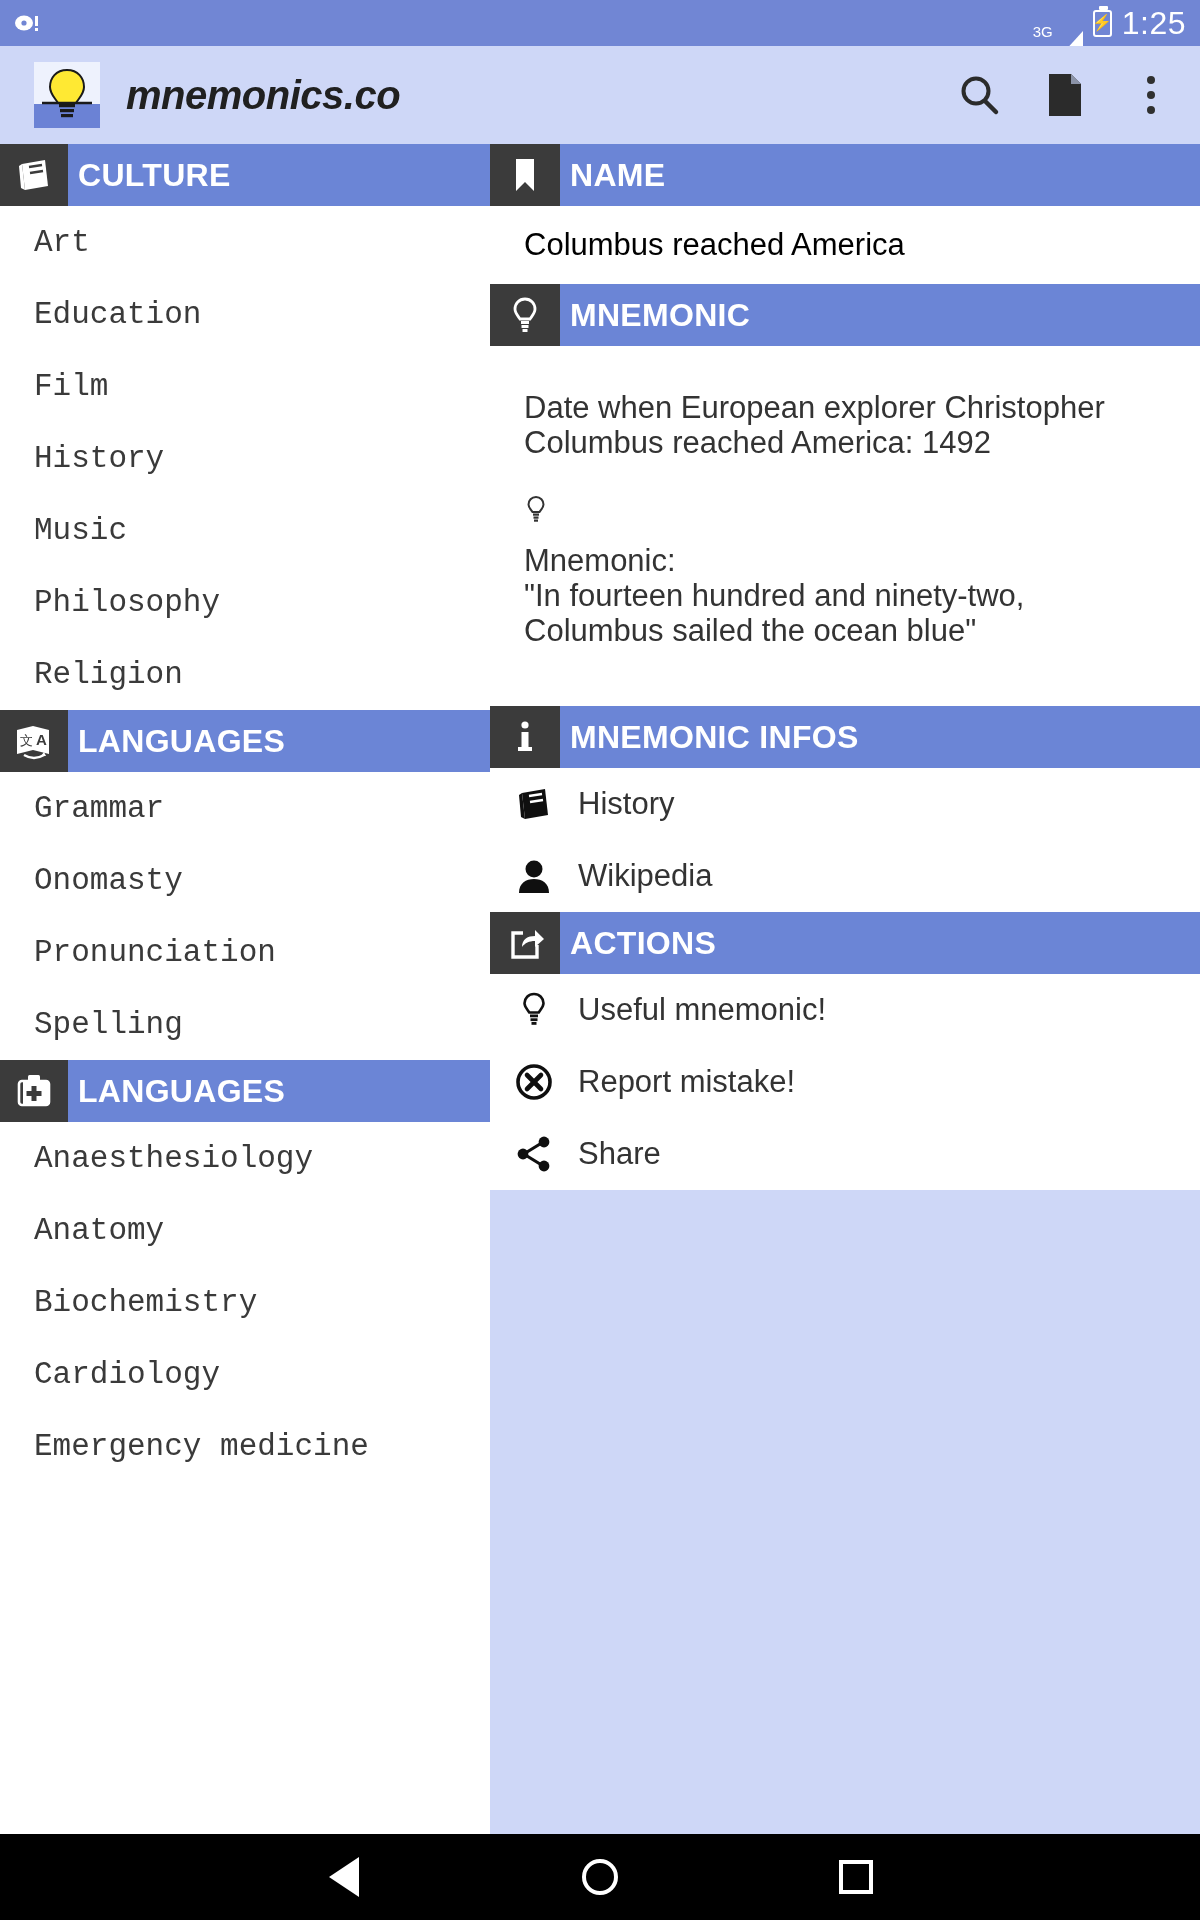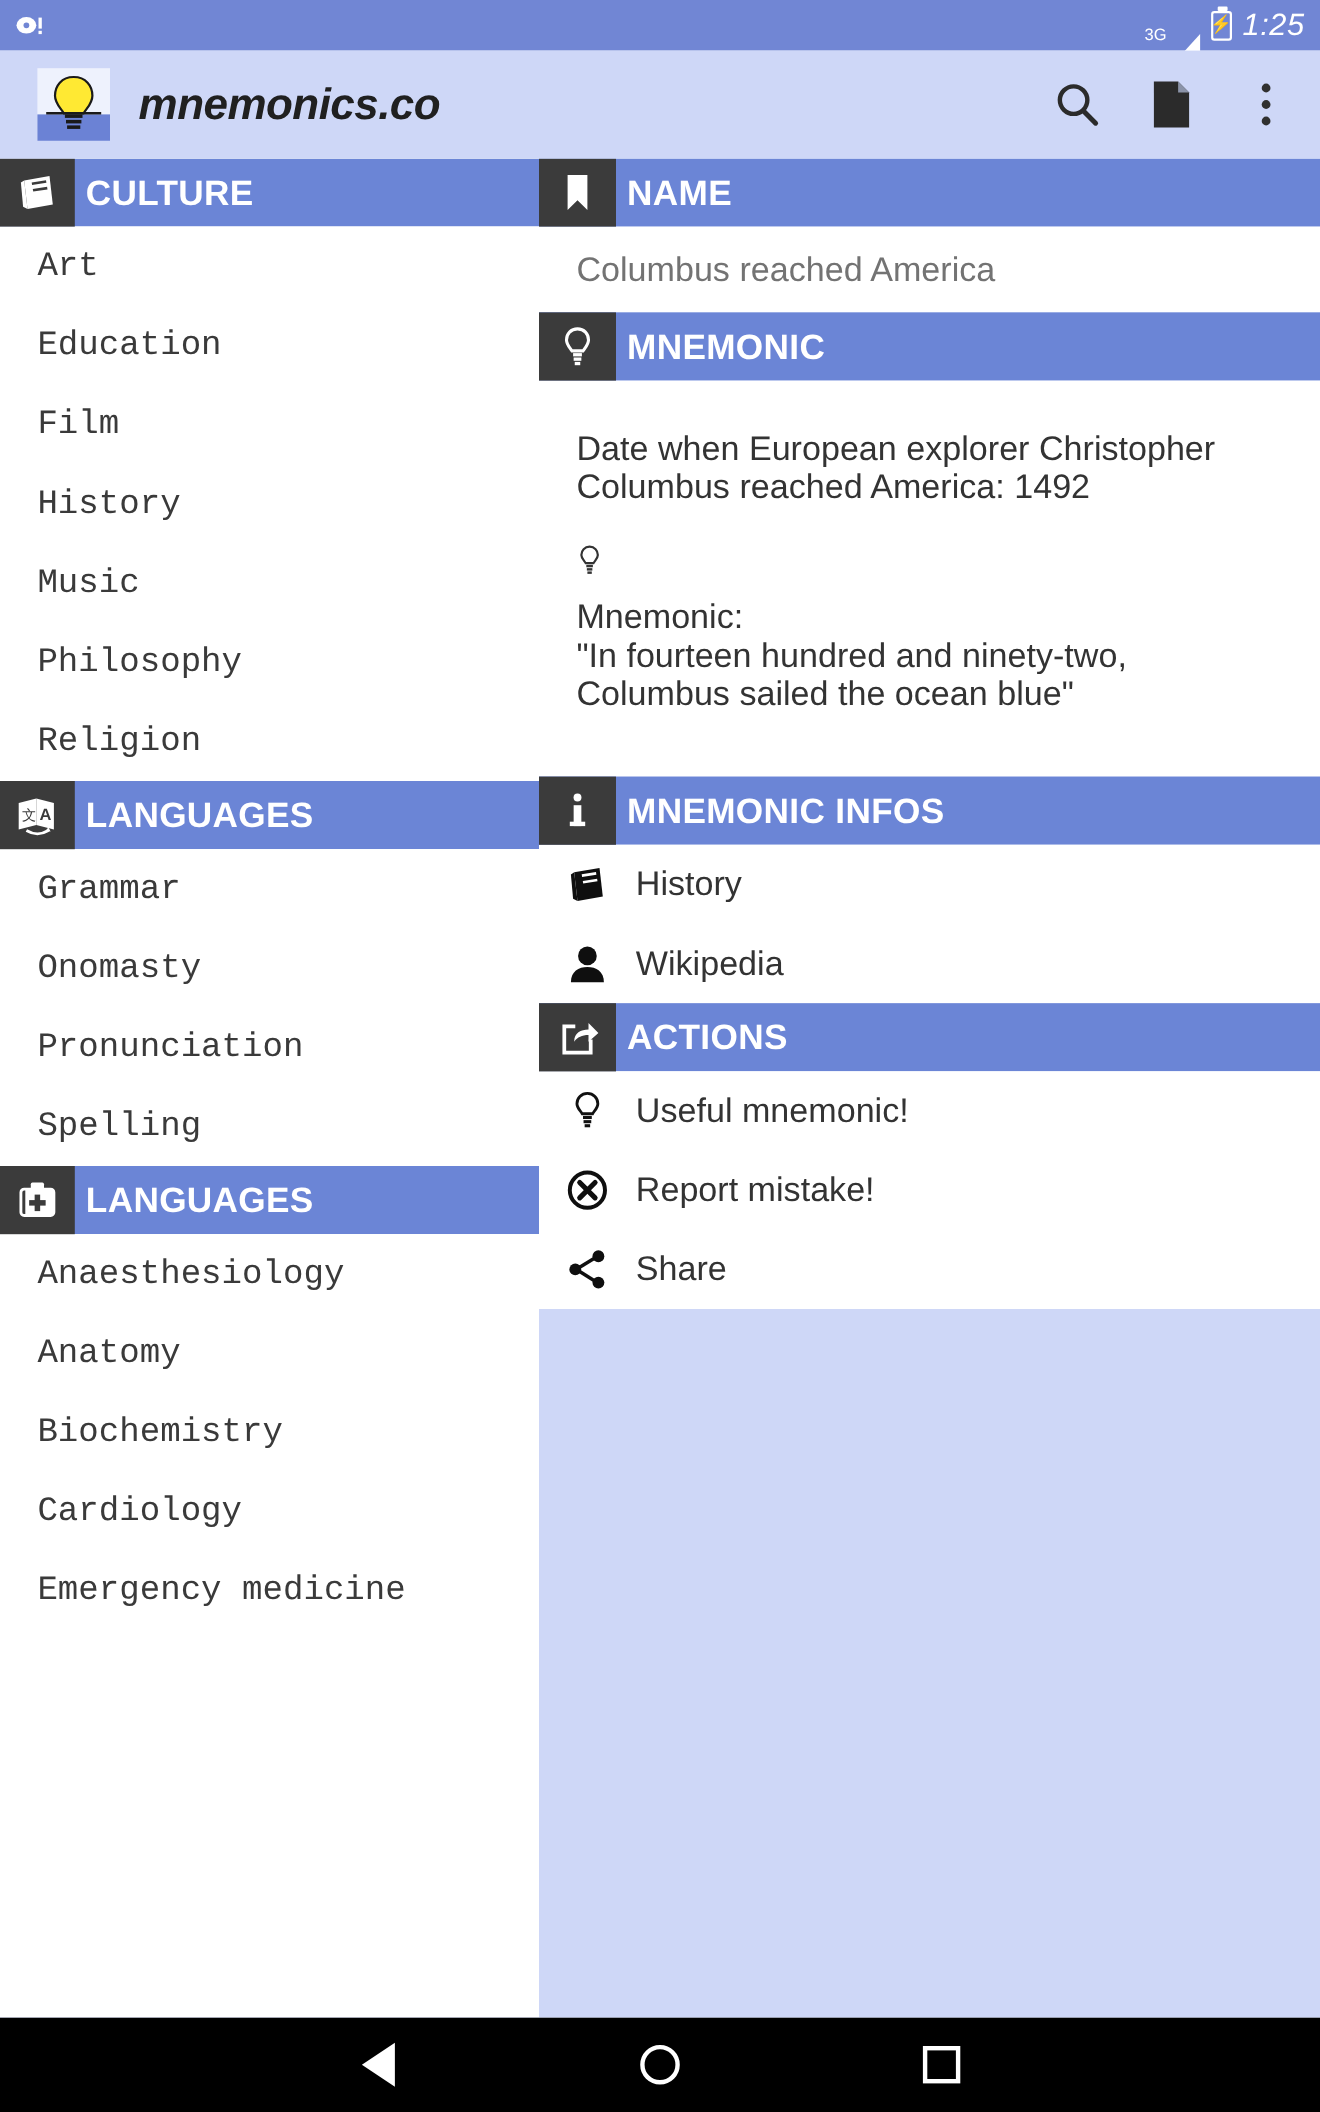--- a/index.html
+++ b/index.html
@@ -12,21 +12,21 @@
   #screen { width: 1200px; height: 1920px; position: relative; display: flex; flex-direction: column; }
 
   
   .statusbar {
     height: 46px; background: #7186d4; flex: 0 0 46px;
     display: flex; align-items: center; padding: 0 14px;
     color: #ffffff;
   }
   .sb-left { display: flex; align-items: center; gap: 8px; }
   .sb-right { margin-left: auto; display: flex; align-items: center; gap: 10px; }
-  .sb-time { font-size: 28px; color: #ffffff; letter-spacing: .5px; font-style: italic; }
+  .sb-time { font-size: 32px; color: #ffffff; letter-spacing: .5px; }
   .sb-3g { font-size: 15px; position: relative; top: -7px; color:#fff;margin-top:31px; }
   .sig-tri { width: 0; height: 0; border-left: 20px solid transparent; border-bottom: 22px solid #ffffff; }
   .batt { width: 19px; height: 27px; border: 2.5px solid #fff; border-radius: 3px; position: relative; }
   .batt:before { content:""; position:absolute; top:-6px; left:4px; width:9px; height:4px; background:#fff; border-radius:1px;}
   .batt-bolt { position:absolute; inset:0; display:flex; align-items:center; justify-content:center; font-size:16px; color:#fff; line-height:1;}
   .rec-icon { width: 28px; height: 22px; display:flex; align-items:center; }
 
   
   .appbar {
     height: 98px; flex: 0 0 98px; background: #ced7f7;
@@ -67,21 +67,21 @@
   .sec-list { background: #ffffff; font-family: Liberation Mono, monospace; }
   .list-item {
     height: 72px; display: flex; align-items: center;
     padding-left: 34px; font-size: 31px; color: #3a3a3a;
     background: #ffffff;
   }
 
   
   .panel { background: #ffffff; }
   .panel-row {
-    padding: 22px 26px 22px 34px; font-size: 31px; color: #737373; line-height: 1.1;
+    padding: 22px 26px 22px 34px; font-size: 31px; color: #000000; line-height: 1.1;
   }
   .icon-row {
     height: 72px; display: flex; align-items: center; gap: 22px;
     padding-left: 22px; font-size: 31px; color: #333; background: #fff;
   }
   .icon-row .ico { width: 44px; flex: 0 0 44px; display: flex; align-items: center; justify-content: center; }
 
   .mnemonic-body { padding: 44px 28px 40px 34px; font-size: 31px; color: #333; line-height: 1.13; min-height: 360px;}
   .mnemonic-body p { margin: 0; }
   .mn-gap { height: 34px; }

